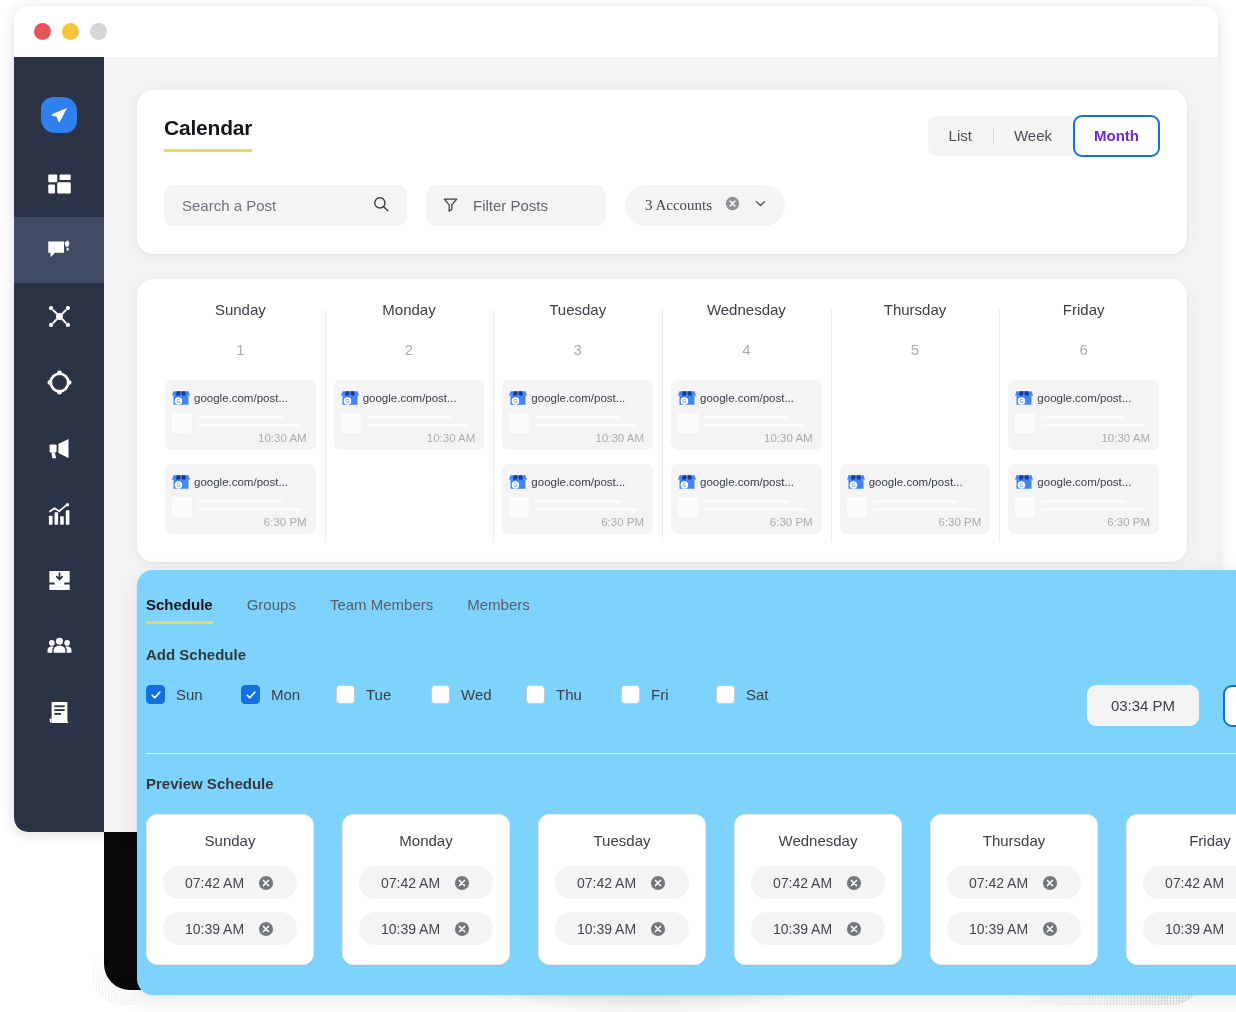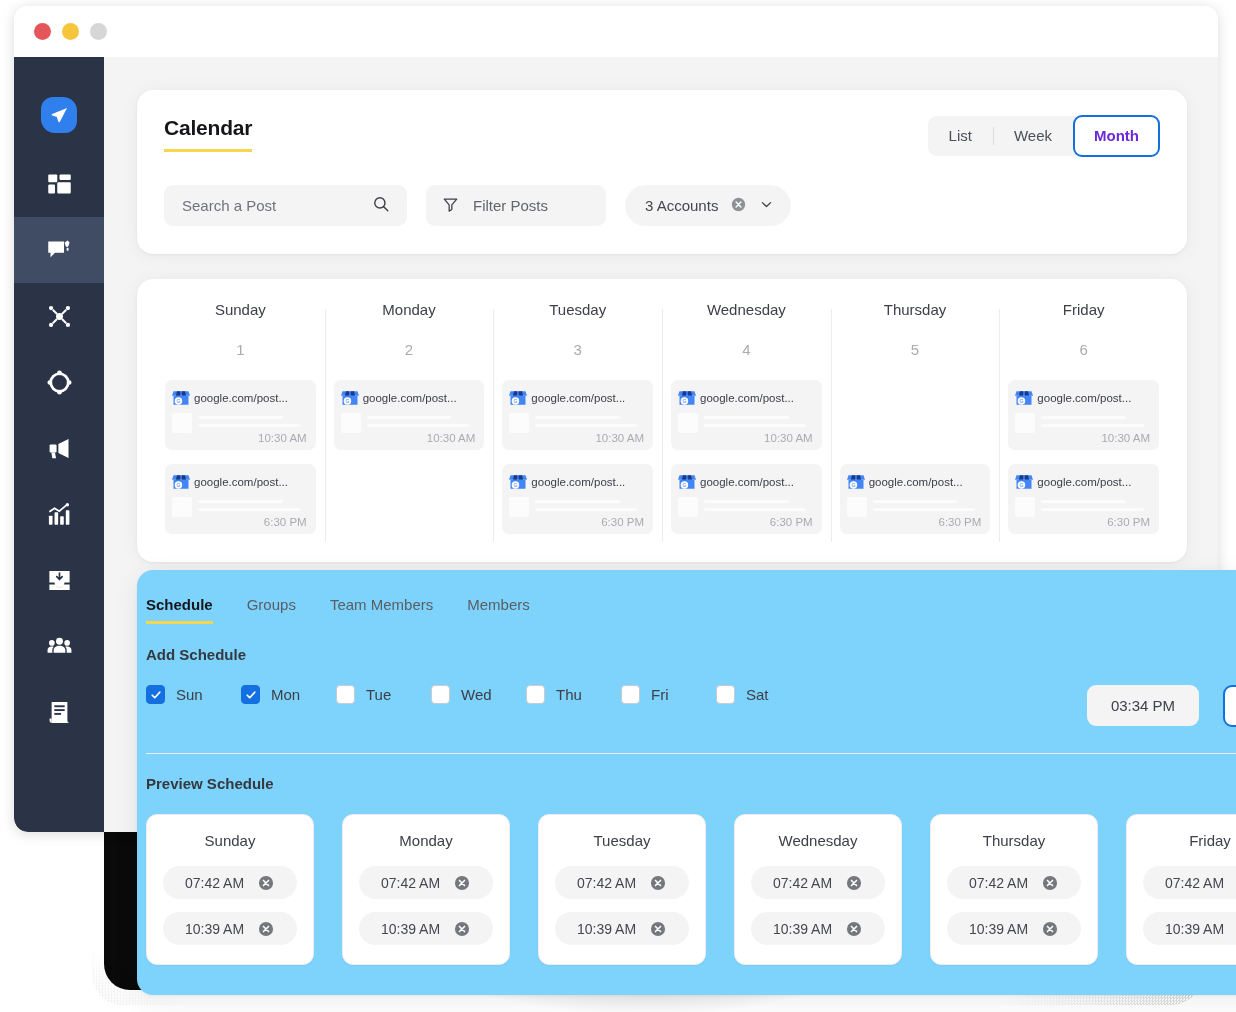--- a/index.html
+++ b/index.html
@@ -224,20 +224,21 @@
   .accounts-chip {
     background: #f4f4f5;
     border-radius: 21px;
     height: 41px;
     display: flex;
     align-items: center;
     gap: 12px;
     padding: 0 17px 0 20px;
     font-size: 15px;
     color: #44474e;
+    font-family: Liberation Serif, serif;
   }
   .nav-month {
     margin-left: auto;
     display: flex;
     align-items: center;
     gap: 14px;
   }
   .chev-btn {
     background: none; border: none; cursor: pointer;
     color: #1470e0; display: flex; align-items: center;

